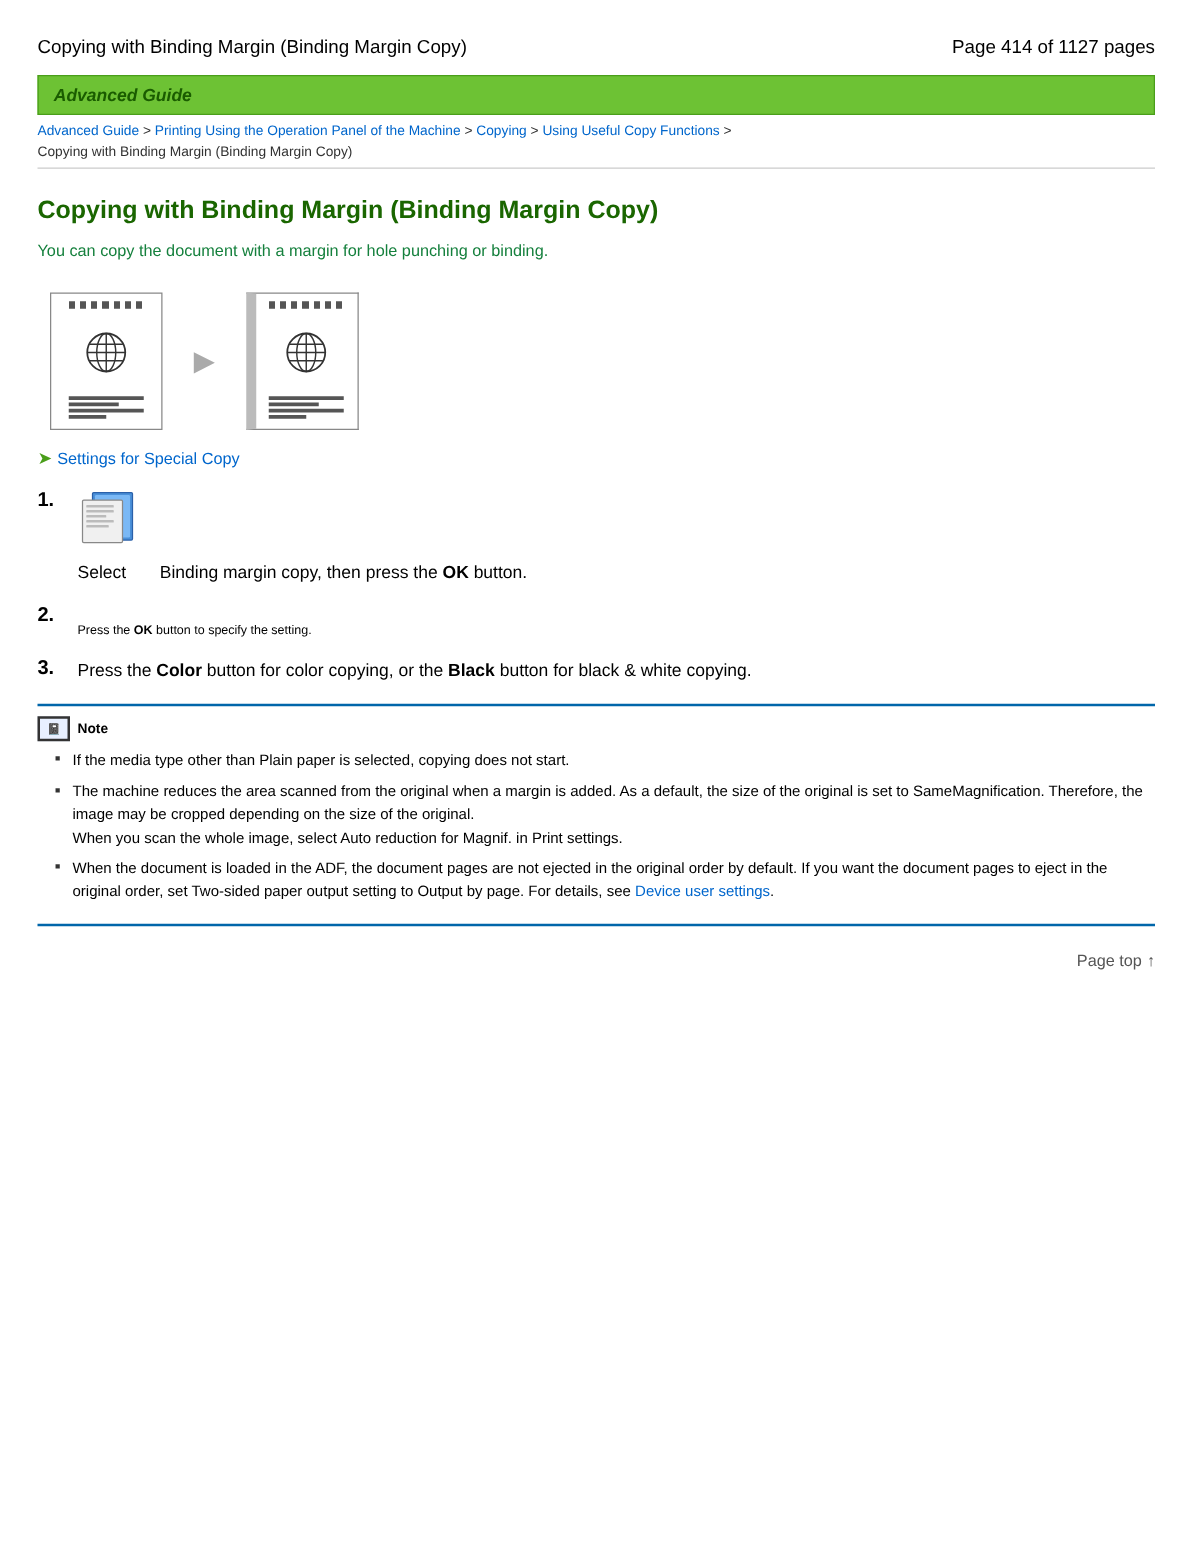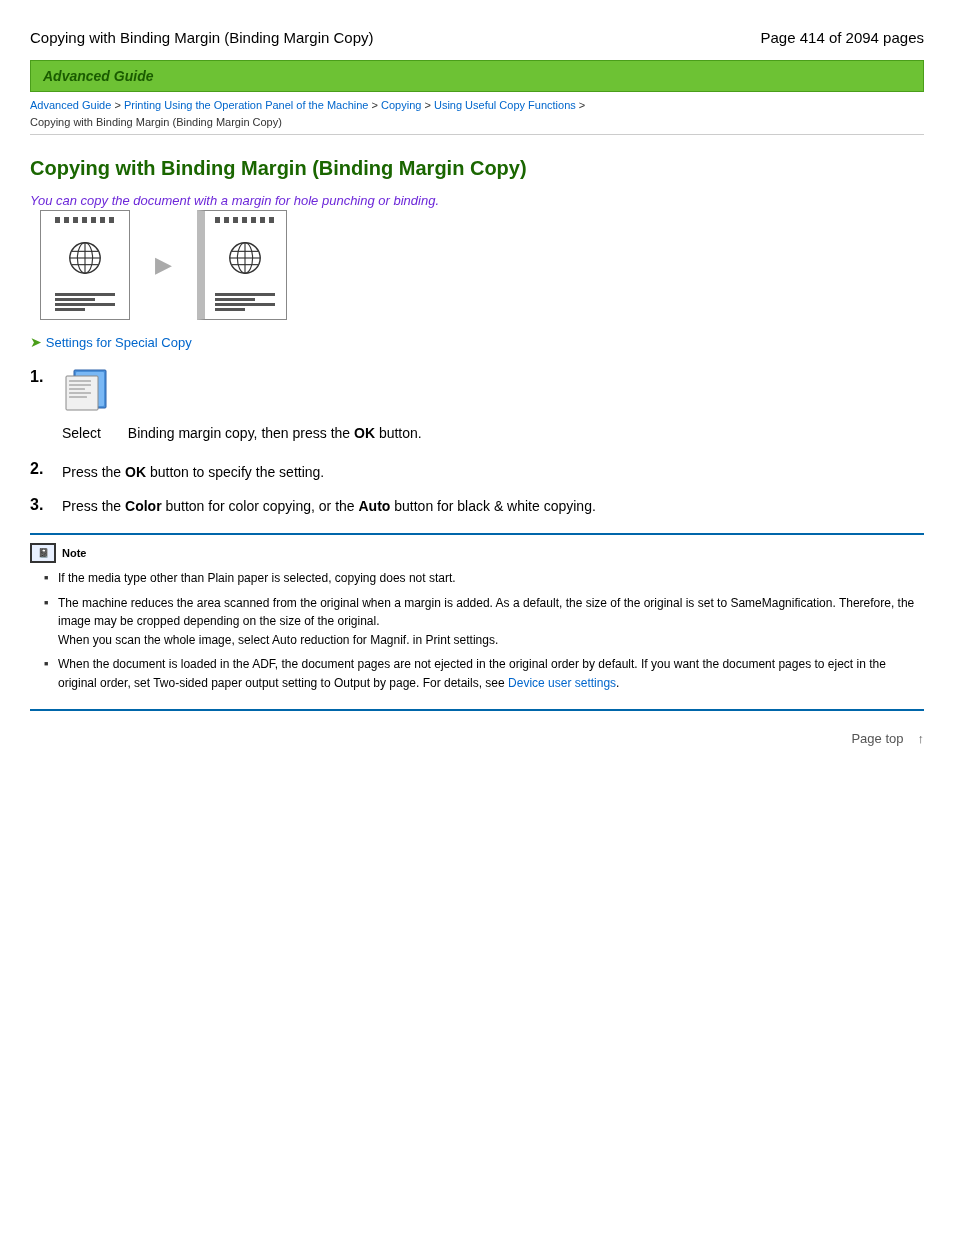--- a/index.html
+++ b/index.html
@@ -57,23 +57,22 @@
     }
     .main-title {
       font-size: 20px;
       font-weight: bold;
       color: #1a6600;
       margin-bottom: 12px;
       line-height: 1.3;
     }
     .intro-text {
       font-size: 13px;
-      margin-bottom: 2px;
-      color: #6d28d9;
-      font-style: italic;
+      margin-bottom: 26px;
+      color: #15803d;
     }
     .images-row {
       display: flex;
       align-items: center;
       gap: 20px;
       margin-bottom: 14px;
       margin-left: 10px;
     }
     .doc-image {
       border: 1px solid #888;
@@ -148,23 +147,23 @@
       color: #000;
       min-width: 22px;
     }
     .step-content { flex: 1; }
     .step-text {
       font-size: 14px;
       color: #000;
       line-height: 1.5;
     }
     .step-sub {
-      font-size: 14px;
-      color: #000;
-      margin-top: 4px;
+      font-size: 10px;
+      color: #000;
+      margin-top: 15px;
       padding-left: 0;
     }
     .step1-inline {
       display: flex;
       align-items: center;
       flex-wrap: wrap;
       gap: 23px;
     }
     .note-section {
       border-top: 2px solid #0066aa;
@@ -212,33 +211,33 @@
       display: flex;
       justify-content: flex-end;
       margin-top: 14px;
     }
     .page-top-link a {
       color: #555;
       text-decoration: none;
       font-size: 13px;
       display: flex;
       align-items: flex-start;
-      gap: 14px;
+      gap: 4px;
     }
     
     .globe-svg { width: 38px; height: 38px; }
   </style>
 </head>
 <body>
 
 <div class="page-wrapper">
 
   <div class="page-header">
     <span class="page-title-top">Copying with Binding Margin (Binding Margin Copy)</span>
-    <span class="page-number">Page 414 of 2094 pages</span>
+    <span class="page-number">Page 414 of 1127 pages</span>
   </div>
 
   <div class="advanced-guide-banner">
     <span>Advanced Guide</span>
   </div>
 
   <div class="breadcrumb">
     <a href="#">Advanced Guide</a>
     <span> &gt; </span>
     <a href="#">Printing Using the Operation Panel of the Machine</a>
@@ -331,21 +330,21 @@
       <span class="step-number">2.</span>
       <div class="step-content">
         <div class="step-sub">Press the <strong>OK</strong> button to specify the setting.</div>
       </div>
     </div>
 
     <div class="step">
       <span class="step-number">3.</span>
       <div class="step-content">
         <div class="step-text">
-          Press the <strong>Color</strong> button for color copying, or the <strong>Auto</strong> button for black &amp; white copying.
+          Press the <strong>Color</strong> button for color copying, or the <strong>Black</strong> button for black &amp; white copying.
         </div>
       </div>
     </div>
   </div>
 
   <div class="note-section">
     <div class="note-header">
 
       <span style="display:inline-block; width:26px; height:20px; border:2px solid #333; font-size:9px; font-weight:bold; text-align:center; line-height:16px; color:#333; background:#e8f0ff; position:relative; letter-spacing:-1px;">
         📓

